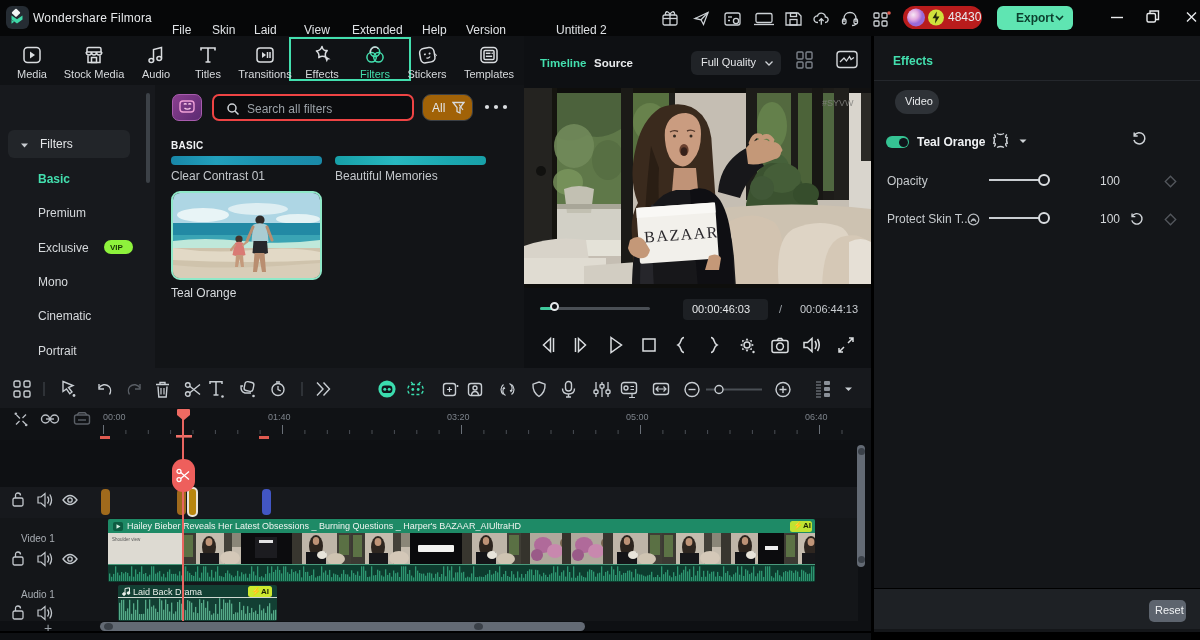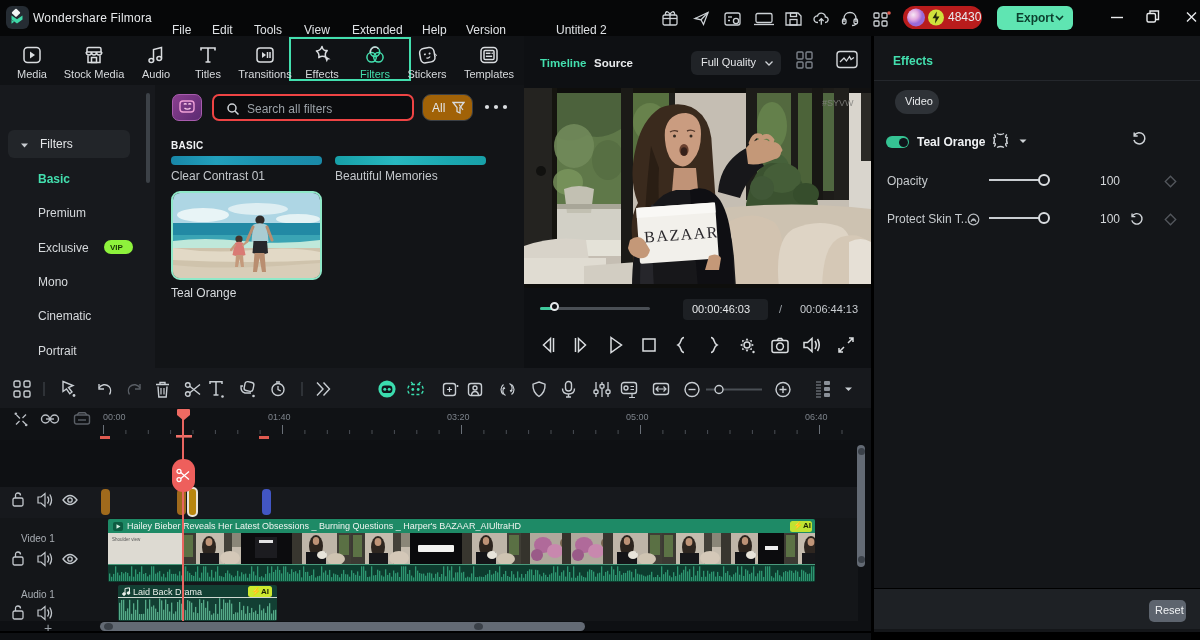--- a/index.html
+++ b/index.html
@@ -50,22 +50,22 @@
   <div class="topbar">
     <div class="logo">
       <svg width="23" height="23" viewBox="0 0 23 23">
         <rect x="6.8" y="3.6" width="6.4" height="6.4" rx="1" fill="#f2f5f5" transform="rotate(45 10 6.8)"></rect>
         <path d="M5.5 9.5 L11 13.2 L16.5 9.5 L16.5 13.5 L11 17.6 L5.5 13.5 Z" fill="#3fd8a8"></path>
         <path d="M5.5 13.8 L8.2 15.8 L5.5 17.8 Z" fill="#3fd8a8"></path>
       </svg>
     </div>
     <div class="brand">Wondershare Filmora</div>
     <div class="menu" style="left:172px;">File</div>
-    <div class="menu" style="left:212px;">Edit</div>
-    <div class="menu" style="left:254px;">Tools</div>
+    <div class="menu" style="left:212px;">Skin</div>
+    <div class="menu" style="left:254px;">Laid</div>
     <div class="menu" style="left:304px;">View</div>
     <div class="menu" style="left:352px;">Extended</div>
     <div class="menu" style="left:422px;">Help</div>
     <div class="menu" style="left:466px;">Version</div>
     <div class="menu" style="left:556px;">Untitled 2</div>
 
     <svg class="ticon" style="left:662px;" width="234" height="18" viewBox="0 0 234 18" fill="none" stroke="#cdd2d6" stroke-width="1.3">
 
       <rect x="1" y="6" width="14" height="10" rx="1.5"></rect>
         <line x1="8" y1="6" x2="8" y2="16"></line>

